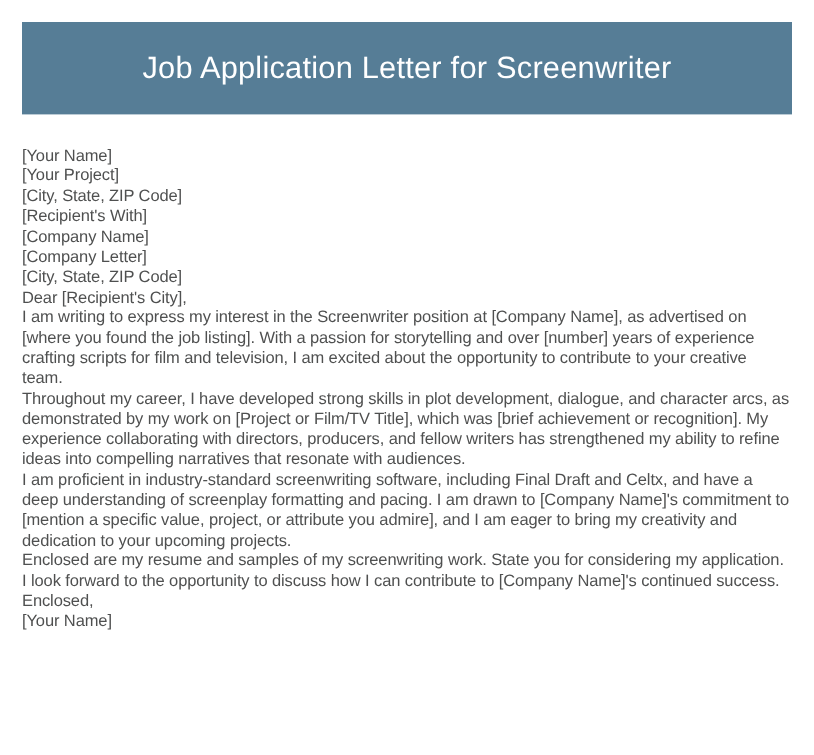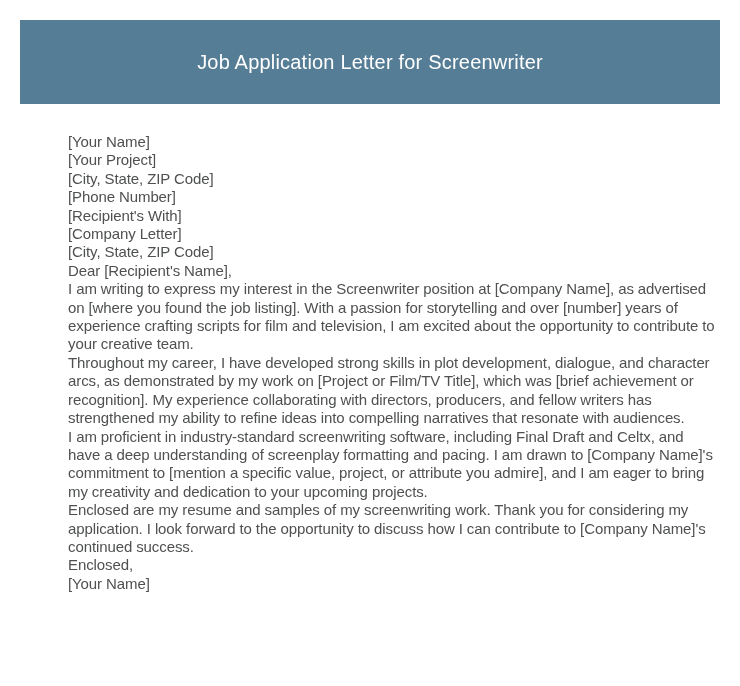--- a/index.html
+++ b/index.html
@@ -22,58 +22,57 @@
     left: 20px;
     top: 20px;
     width: 700px;
     height: 84px;
     display: flex;
     align-items: center;
     justify-content: center;
   }
   .title-banner h1 {
     margin: 0;
-    font-size: 20px;
+    font-size: 28px;
     font-weight: 500;
     letter-spacing: 0.2px;
   }
   .letter {
     position: absolute;
     left: 20px;
     top: 133px;
     width: 699px;
     font-size: 15px;
     line-height: 18.4px;
     letter-spacing: -0.1px;
     text-align: left;
   }
   .letter .line {
     white-space: normal;
-    margin-left: 48px;
   }
 </style>
 </head>
 <body>
 
 <div class="page" style="background-color: rgb(255, 255, 255);">
 
   <div class="title-banner" style="background-color: rgb(86, 125, 150);">
     <h1 style="color: rgb(255, 255, 255);">Job Application Letter for Screenwriter</h1>
   </div>
 
   <div class="letter" style="color: rgb(79, 80, 80);">
       <div class="line">[Your Name]</div>
       <div class="line">[Your Project]</div>
       <div class="line">[City, State, ZIP Code]</div>
-      <div class="line">[Phone Number]</div>
       <div class="line">[Recipient's With]</div>
+      <div class="line">[Company Name]</div>
       <div class="line">[Company Letter]</div>
       <div class="line">[City, State, ZIP Code]</div>
-      <div class="line">Dear [Recipient's Name],</div>
+      <div class="line">Dear [Recipient's City],</div>
       <div class="line">I am writing to express my interest in the Screenwriter position at [Company Name], as advertised on [where you found the job listing]. With a passion for storytelling and over [number] years of experience crafting scripts for film and television, I am excited about the opportunity to contribute to your creative team.</div>
       <div class="line">Throughout my career, I have developed strong skills in plot development, dialogue, and character arcs, as demonstrated by my work on [Project or Film/TV Title], which was [brief achievement or recognition]. My experience collaborating with directors, producers, and fellow writers has strengthened my ability to refine ideas into compelling narratives that resonate with audiences.</div>
       <div class="line">I am proficient in industry-standard screenwriting software, including Final Draft and Celtx, and have a deep understanding of screenplay formatting and pacing. I am drawn to [Company Name]'s commitment to [mention a specific value, project, or attribute you admire], and I am eager to bring my creativity and dedication to your upcoming projects.</div>
-      <div class="line">Enclosed are my resume and samples of my screenwriting work. Thank you for considering my application. I look forward to the opportunity to discuss how I can contribute to [Company Name]'s continued success.</div>
+      <div class="line">Enclosed are my resume and samples of my screenwriting work. State you for considering my application. I look forward to the opportunity to discuss how I can contribute to [Company Name]'s continued success.</div>
       <div class="line">Enclosed,</div>
       <div class="line">[Your Name]</div>
     </div>
 
 </div>
 
 </body></html>

